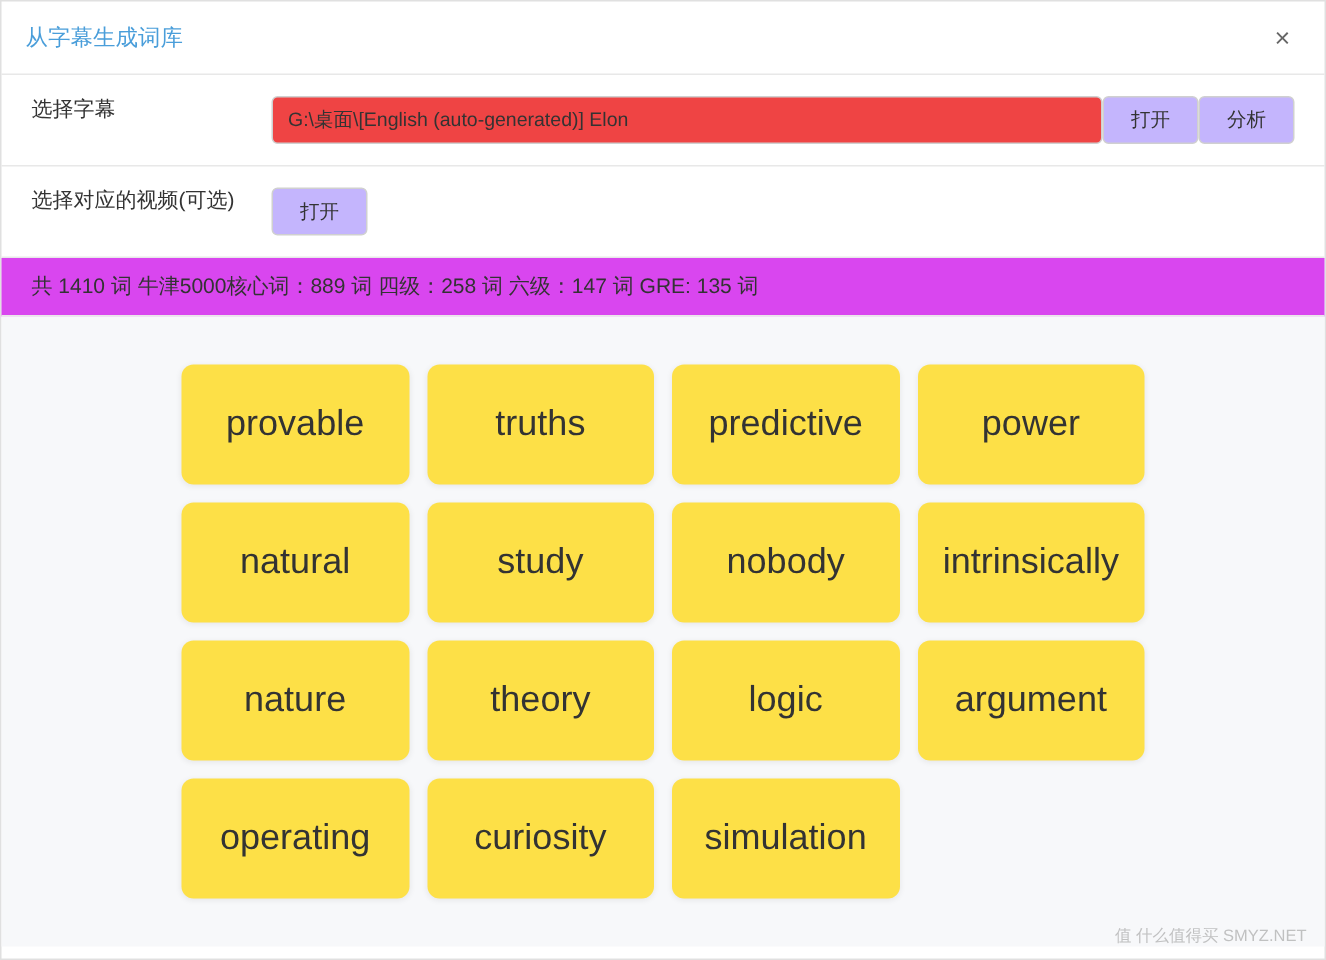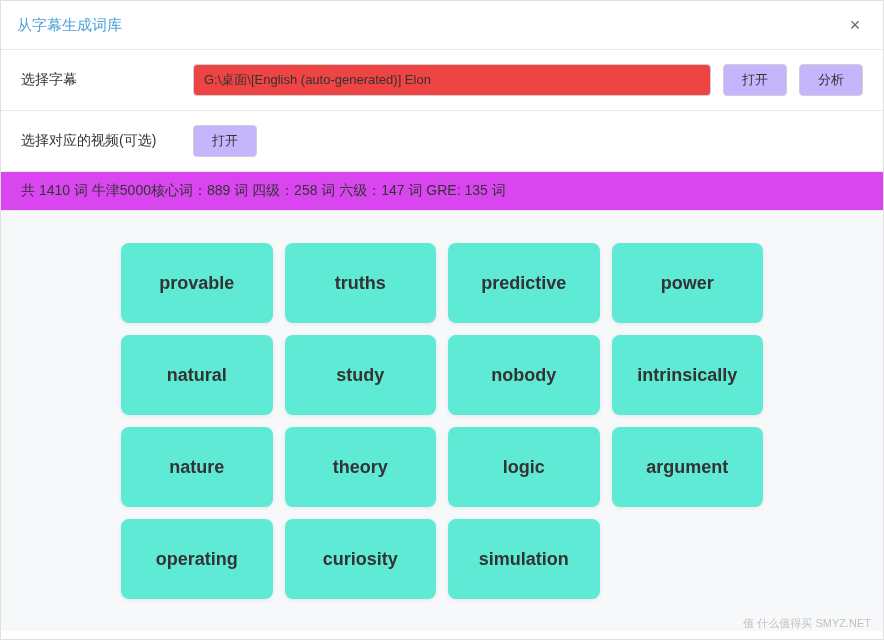--- a/index.html
+++ b/index.html
@@ -49,24 +49,23 @@
       color: #666;
       font-size: 18px;
     }
 
     .form-section {
       padding: 0;
     }
 
     .form-row {
       display: flex;
-      align-items: center;
+      align-items: flex-start;
       padding: 14px 20px;
       border-bottom: 1px solid #e8e8e8;
-      gap: 12px;
     }
 
     .form-label {
       font-size: 14px;
       color: #333;
       min-width: 160px;
       flex-shrink: 0;
     }
 
     .form-input {
@@ -108,31 +107,31 @@
     .words-grid {
       display: grid;
       grid-template-columns: repeat(4, 1fr);
       gap: 12px;
       padding: 16px 60px;
       background: #f7f8fa;
       flex: 1;
     }
 
     .word-card {
-      background: #5eead4;
+      background: #fde047;
       border-radius: 8px;
       display: flex;
       align-items: center;
       justify-content: center;
       height: 80px;
       box-shadow: 0 1px 4px rgba(0,0,0,0.08);
       cursor: pointer;
-      font-size: 18px;
+      font-size: 24px;
       color: #333;
-      font-weight: 700;
+      font-weight: 400;
     }
 
     .content-area {
       background: #f7f8fa;
       padding: 16px 60px;
     }
 
     .watermark {
       position: absolute;
       bottom: 8px;

